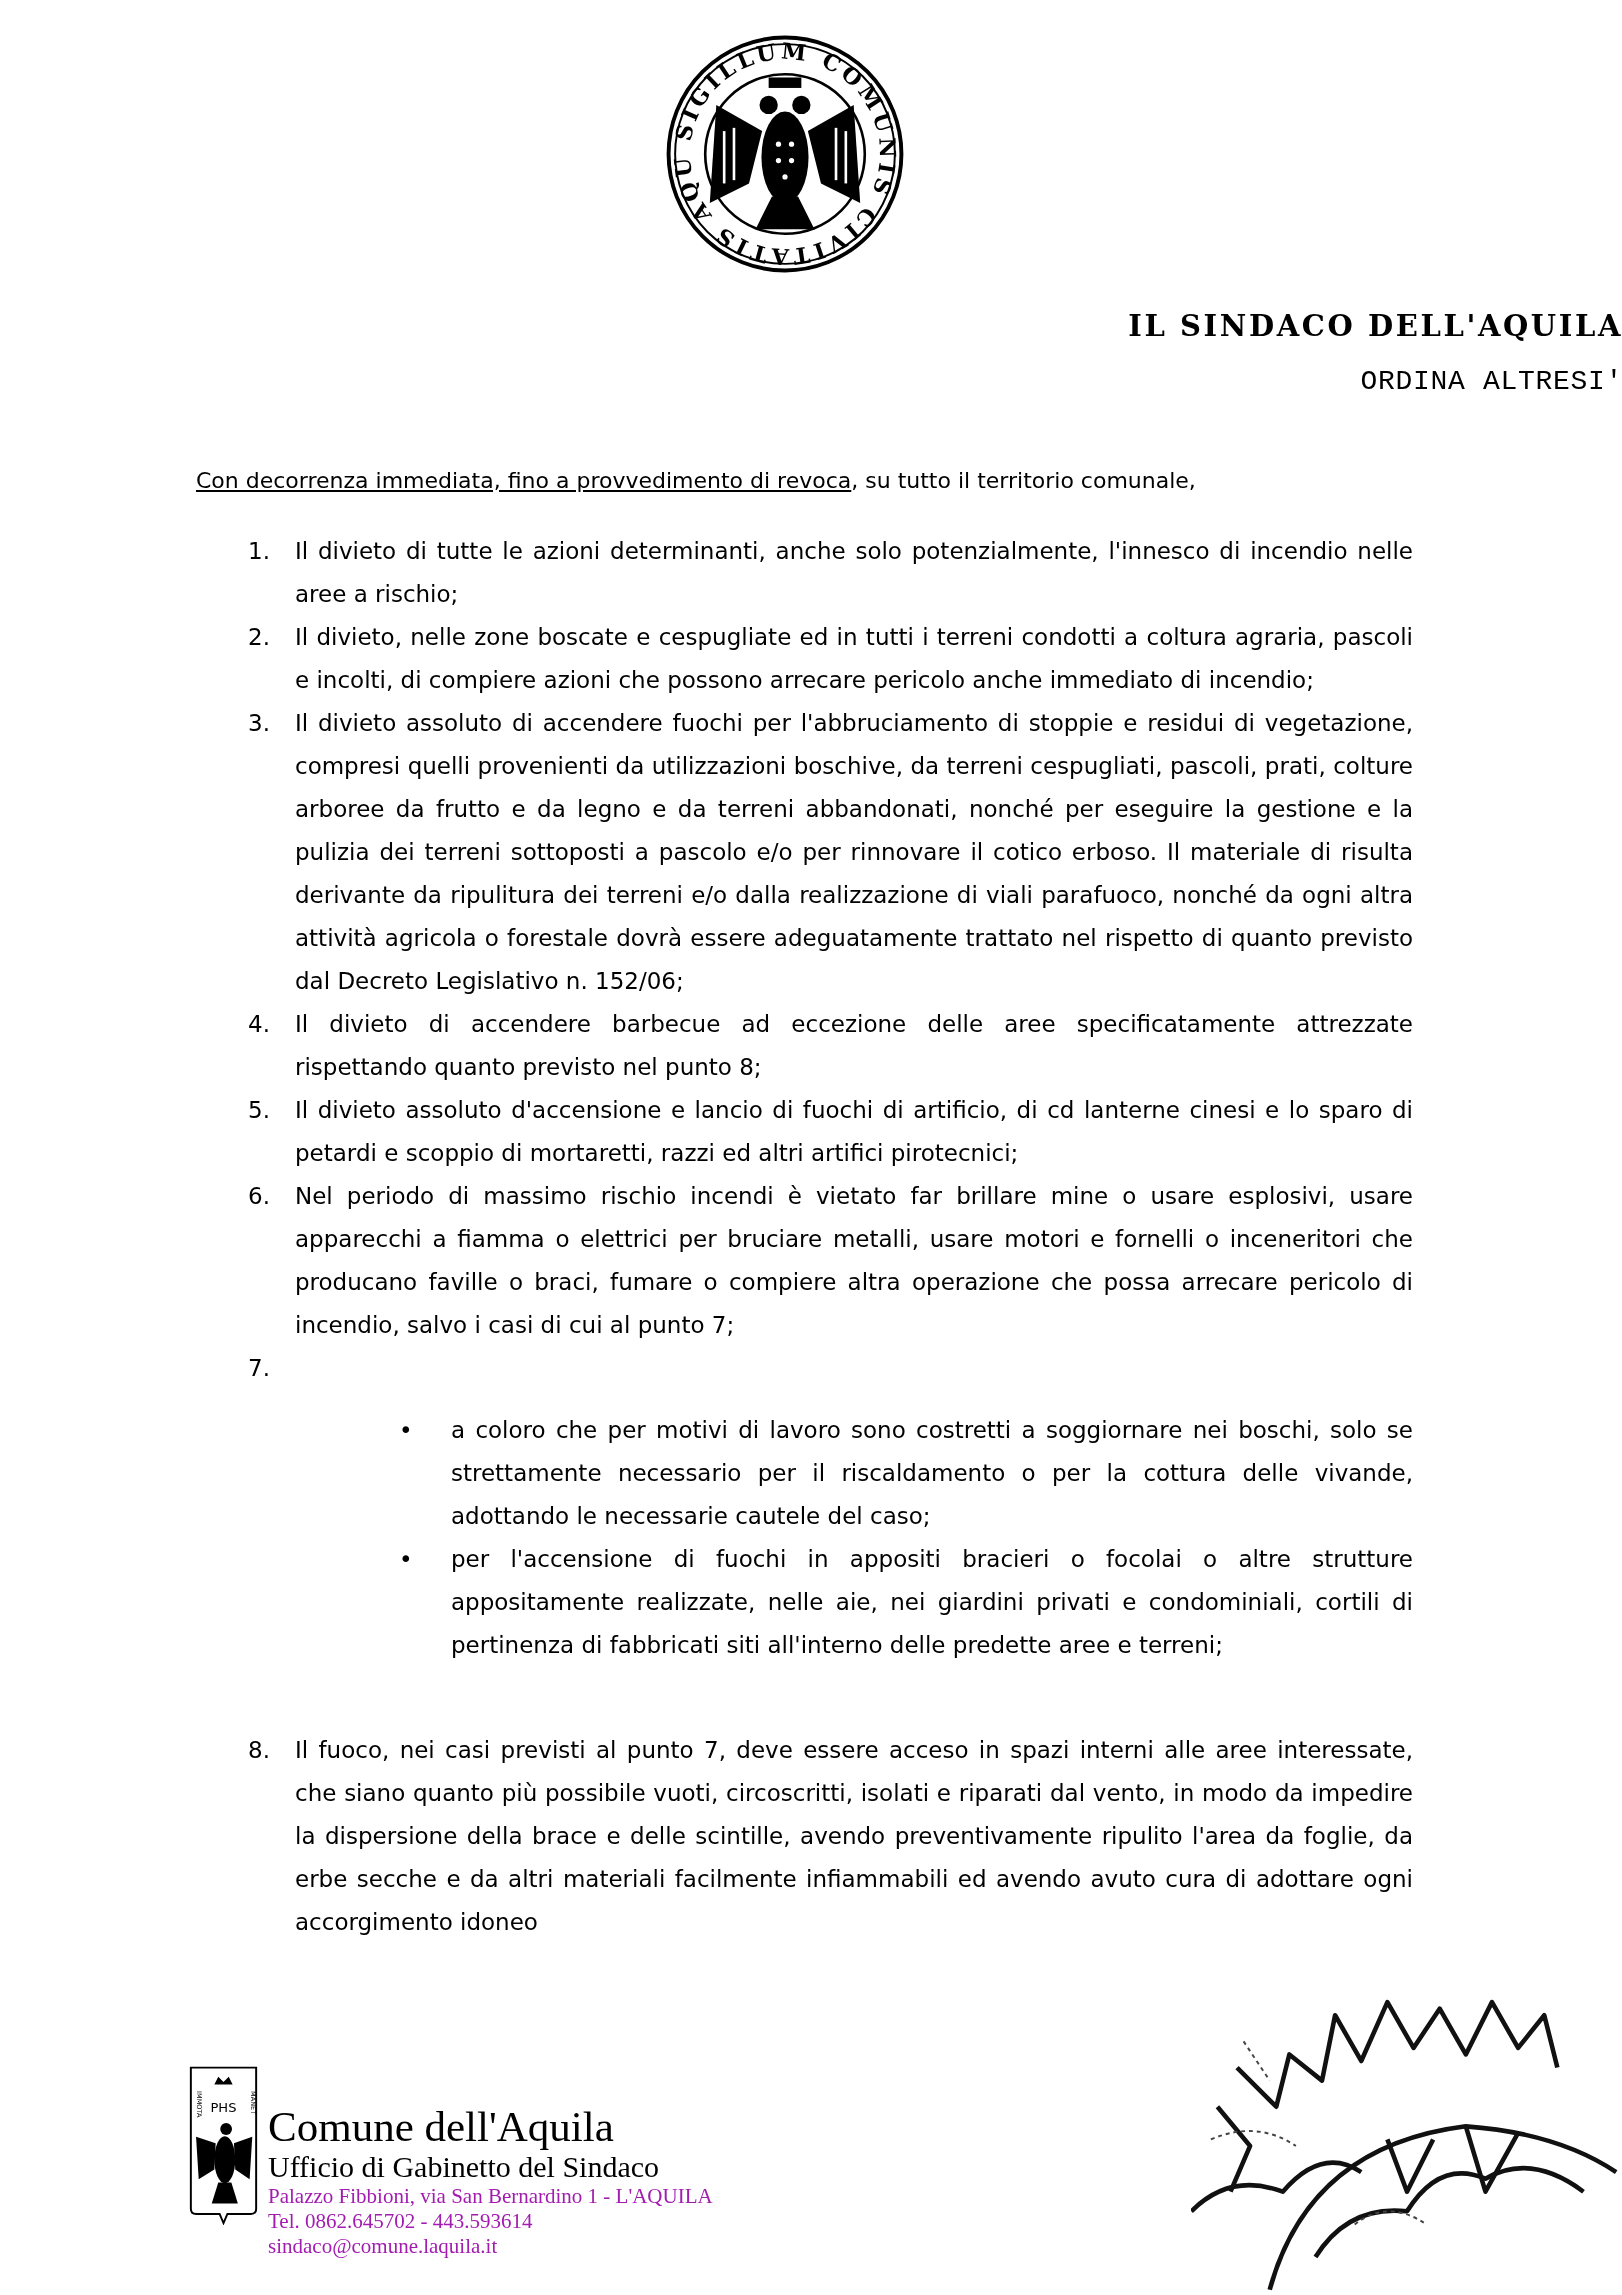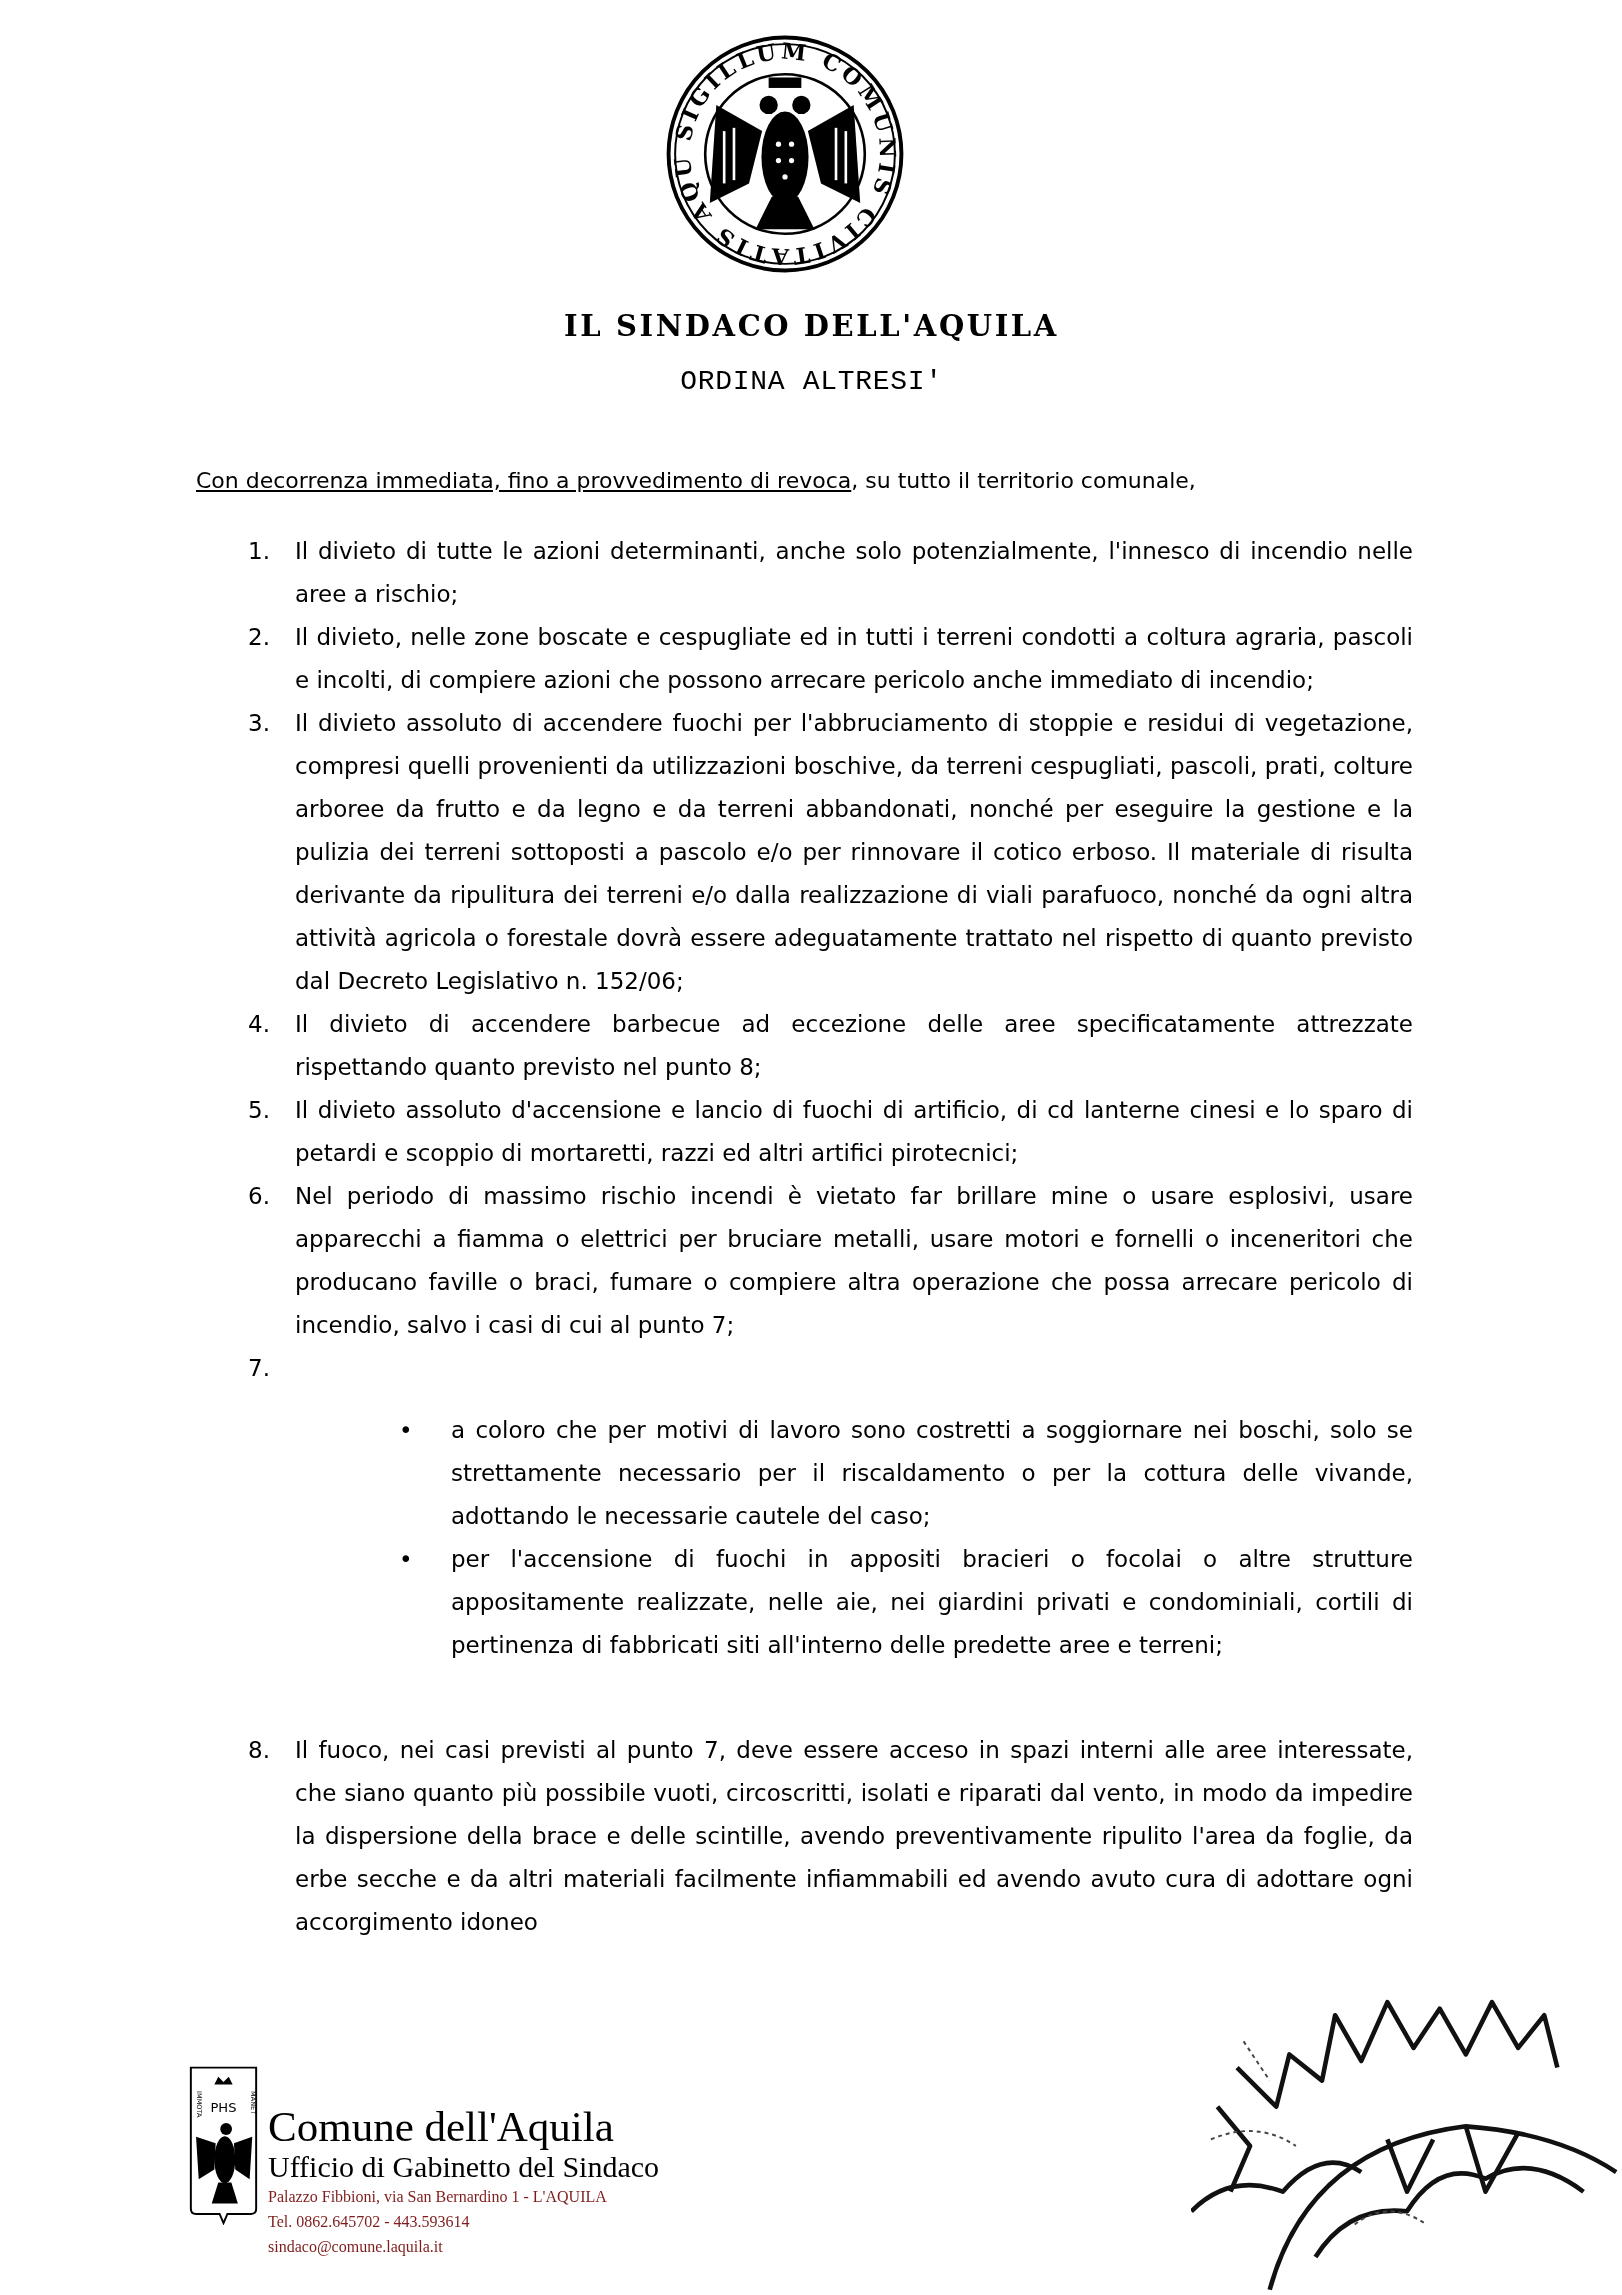--- a/index.html
+++ b/index.html
@@ -1,34 +1,34 @@
 <!DOCTYPE html>
 <html style="font-size:10.5px"><head>
 <meta charset="utf-8">
 <style>
   html, body { margin: 0; padding: 0; background: #ffffff; }
   body { width: 1623px; height: 2295px; position: relative; overflow: hidden; color: #000; }
   .seal { position: absolute; left: 664px; top: 33px; width: 242px; height: 242px; }
-  .heading { position: absolute; left: 0; width: 1623px; text-align: center; font-family: "DejaVu Serif", serif; }
+  .heading { position: absolute; left: 0; width: 1623px; text-align: right; font-family: "DejaVu Serif", serif; }
   .title { top: 309px; font-size: 29px; font-weight: bold; letter-spacing: 2.6px; }
   .subtitle { top: 366px; font-size: 28px; font-family: Liberation Mono, monospace; letter-spacing: 0.7px; }
   .intro { position: absolute; left: 196px; top: 461px; font-family: "DejaVu Sans", sans-serif; font-size: 22px; line-height: 39px; }
   .intro .u { text-decoration: underline; }
   .list { position: absolute; left: 196px; top: 530px; width: 1217px; font-family: "DejaVu Sans", sans-serif; font-size: 23px; line-height: 43px; }
   .item { position: relative; padding-left: 99px; text-align: justify; margin-bottom: 0; }
   .item .num { position: absolute; left: 52px; top: 0; }
   .bullets { margin: 62px 0 62px 0; padding-left: 255px; }
   .bullet { position: relative; text-align: justify; }
   .bullet .dot { position: absolute; left: -52px; top: 0; }
   .footer { position: absolute; left: 183px; top: 2065px; width: 851px; height: 183px; }
   .crest { position: absolute; left: 5.2px; top: 0; width: 71px; height: 160px; }
   .org { position: absolute; left: 85px; top: 0; font-family: "Liberation Serif", serif; }
   .org-name { font-size: 43px; line-height: 46px; margin-top: 39px; }
   .org-office { font-size: 30px; line-height: 34px; }
-  .org-line { font-size: 16px; line-height: 25px; color: #7f1d1d; }
+  .org-line { font-size: 21px; line-height: 25px; color: #a21caf; }
   .ornament { position: absolute; left: 1191px; top: 1976px; width: 432px; height: 319px; }
 </style>
 </head>
 <body>
 
 <svg class="seal" viewBox="0 0 370 370">
   <circle cx="185" cy="185" r="178" fill="none" stroke="#000" stroke-width="6"></circle>
   <circle cx="185" cy="185" r="168" fill="none" stroke="#000" stroke-width="3"></circle>
   <circle cx="185" cy="185" r="122" fill="none" stroke="#000" stroke-width="4"></circle>
   <defs>

